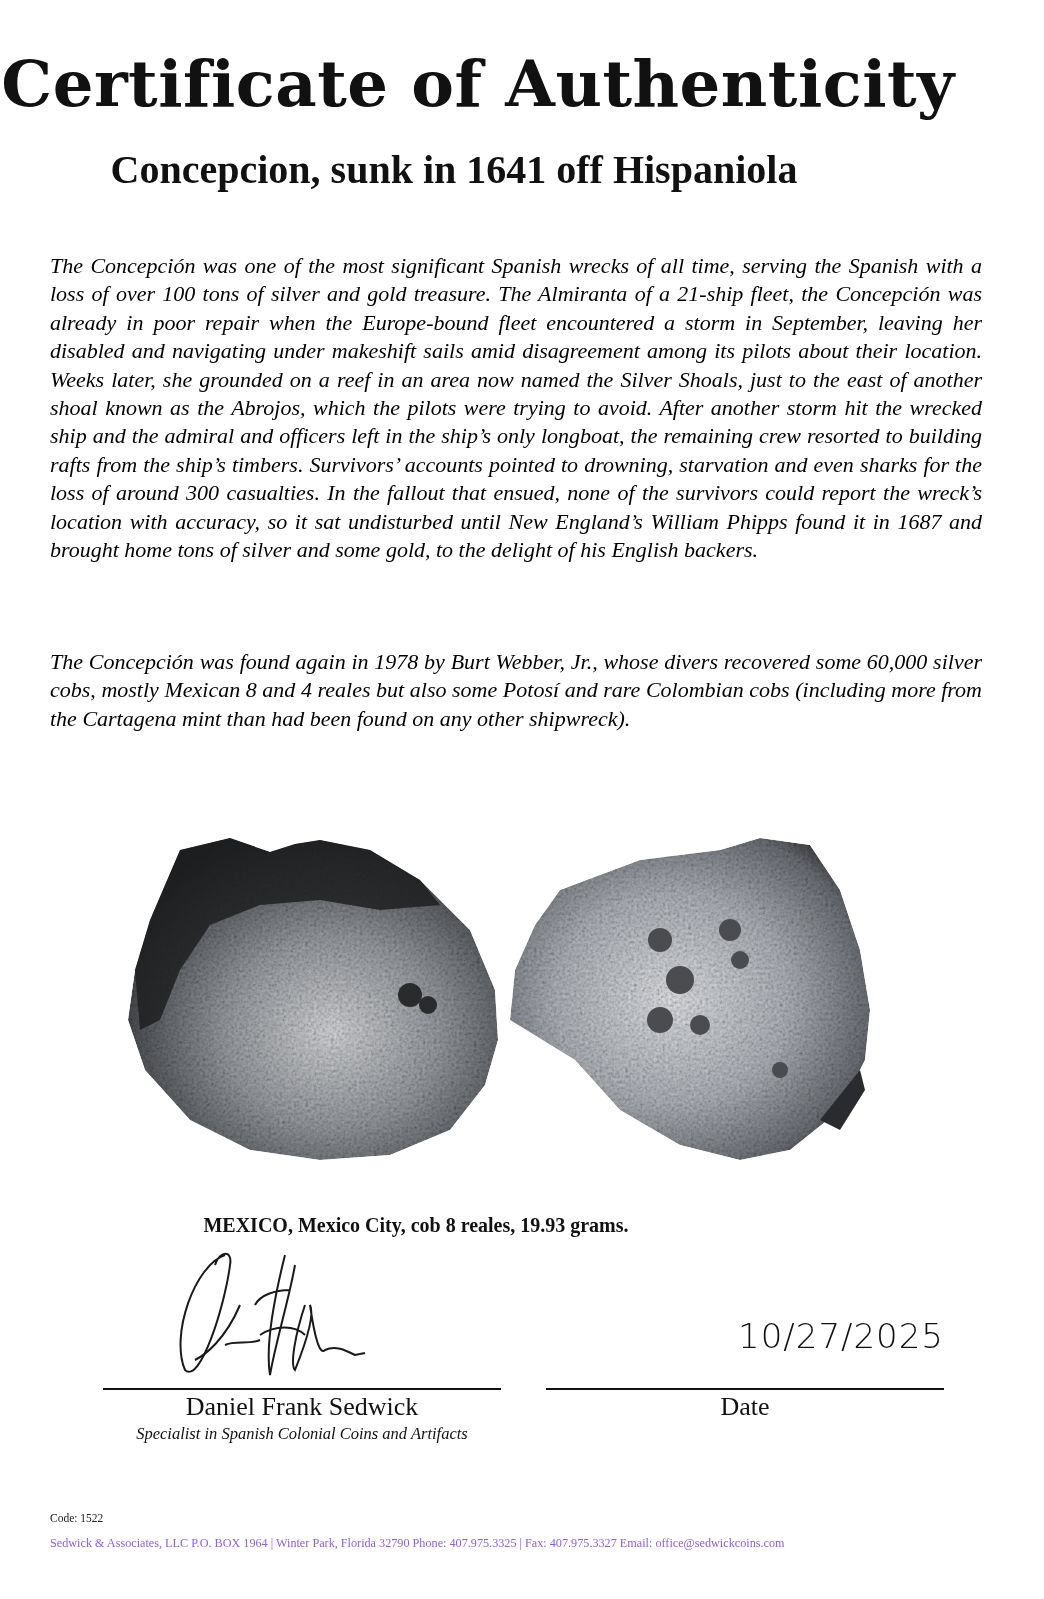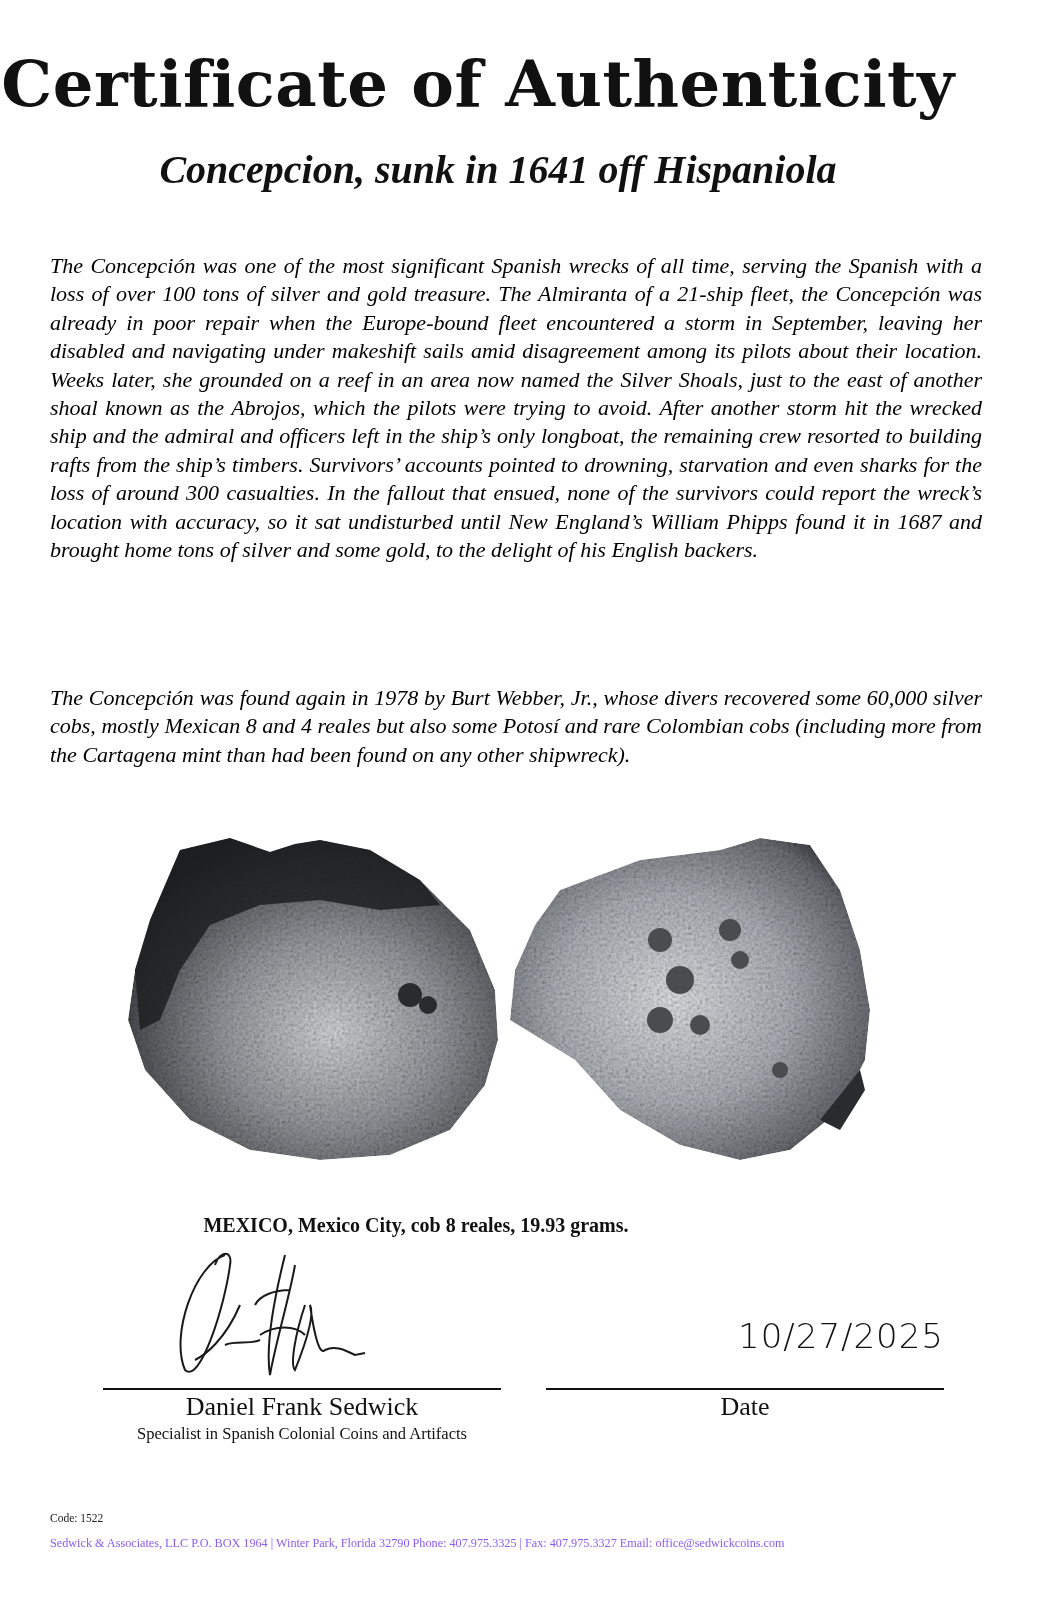--- a/index.html
+++ b/index.html
@@ -1,31 +1,31 @@
 <!DOCTYPE html>
 <html><head>
 <meta charset="utf-8">
 <style>
   html, body { margin: 0; padding: 0; background: #ffffff; }
   body { width: 1044px; height: 1599px; position: relative; overflow: hidden; color: #111; font-family: "Liberation Serif", "DejaVu Serif", serif; }
   .title { position: absolute; left: 0; top: 52px; width: 956px; text-align: center; font-family: "DejaVu Serif", "Liberation Serif", serif; font-size: 64px; font-weight: bold; letter-spacing: 0.5px; color: #111; line-height: 1; }
-  .subtitle { position: absolute; left: 0; top: 150px; width: 908px; text-align: center; font-family: "Liberation Serif", "DejaVu Serif", serif; font-style: italic; font-weight: bold; font-size: 40px; color: #111; line-height: 1; margin-left: 44px; }
+  .subtitle { position: absolute; left: 0; top: 150px; width: 908px; text-align: center; font-family: "Liberation Serif", "DejaVu Serif", serif; font-weight: bold; font-size: 40px; color: #111; line-height: 1; }
   .body-text { position: absolute; left: 50px; width: 932px; font-size: 22px; line-height: 28.4px; text-align: justify; color: #000000; margin: 0; font-style: italic; }
   #para1 { top: 252px; }
-  #para2 { top: 648px; margin-top: 36px; }
+  #para2 { top: 648px; }
   .coins { position: absolute; left: 120px; top: 830px; width: 760px; height: 340px; }
   .coin-caption { position: absolute; left: 0; top: 1214px; width: 832px; text-align: center; font-size: 20px; font-weight: bold; color: #111; }
   .signature { position: absolute; left: 165px; top: 1245px; width: 260px; height: 140px; }
   .sig-line { position: absolute; top: 1388px; height: 2px; background: #111; }
   #sig-line-left { left: 103px; width: 398px; }
   #sig-line-right { left: 546px; width: 398px; }
   .date-value { position: absolute; left: 546px; top: 1316px; width: 398px; text-align: right; font-family: "DejaVu Sans", sans-serif; font-weight: 300; font-size: 34px; color: #111; letter-spacing: 1px; }
   .sig-name { position: absolute; left: 103px; top: 1392px; width: 398px; text-align: center; font-size: 26px; color: #111; }
   .date-label { position: absolute; left: 546px; top: 1392px; width: 398px; text-align: center; font-size: 26px; color: #111; }
-  .sig-title { position: absolute; left: 103px; top: 1424px; width: 398px; text-align: center; font-size: 16.5px; color: #111; }
+  .sig-title { position: absolute; left: 103px; top: 1424px; width: 398px; text-align: center; font-size: 16.5px; color: #111; font-style: italic; }
   .code { position: absolute; left: 50px; top: 1512px; font-size: 11.5px; color: #222; }
   .footer { position: absolute; left: 50px; top: 1536px; width: 940px; font-size: 12.2px; color: #8b5cf6; white-space: nowrap; }
 </style>
 </head>
 <body>
 
 <div class="title">Certificate of Authenticity</div>
 <div class="subtitle">Concepcion, sunk in 1641 off Hispaniola</div>
 
 <p class="body-text" id="para1">The Concepción was one of the most significant Spanish wrecks of all time, serving the Spanish with a loss of over 100 tons of silver and gold treasure. The Almiranta of a 21-ship fleet, the Concepción was already in poor repair when the Europe-bound fleet encountered a storm in September, leaving her disabled and navigating under makeshift sails amid disagreement among its pilots about their location. Weeks later, she grounded on a reef in an area now named the Silver Shoals, just to the east of another shoal known as the Abrojos, which the pilots were trying to avoid. After another storm hit the wrecked ship and the admiral and officers left in the ship’s only longboat, the remaining crew resorted to building rafts from the ship’s timbers. Survivors’ accounts pointed to drowning, starvation and even sharks for the loss of around 300 casualties. In the fallout that ensued, none of the survivors could report the wreck’s location with accuracy, so it sat undisturbed until New England’s William Phipps found it in 1687 and brought home tons of silver and some gold, to the delight of his English backers.</p>

